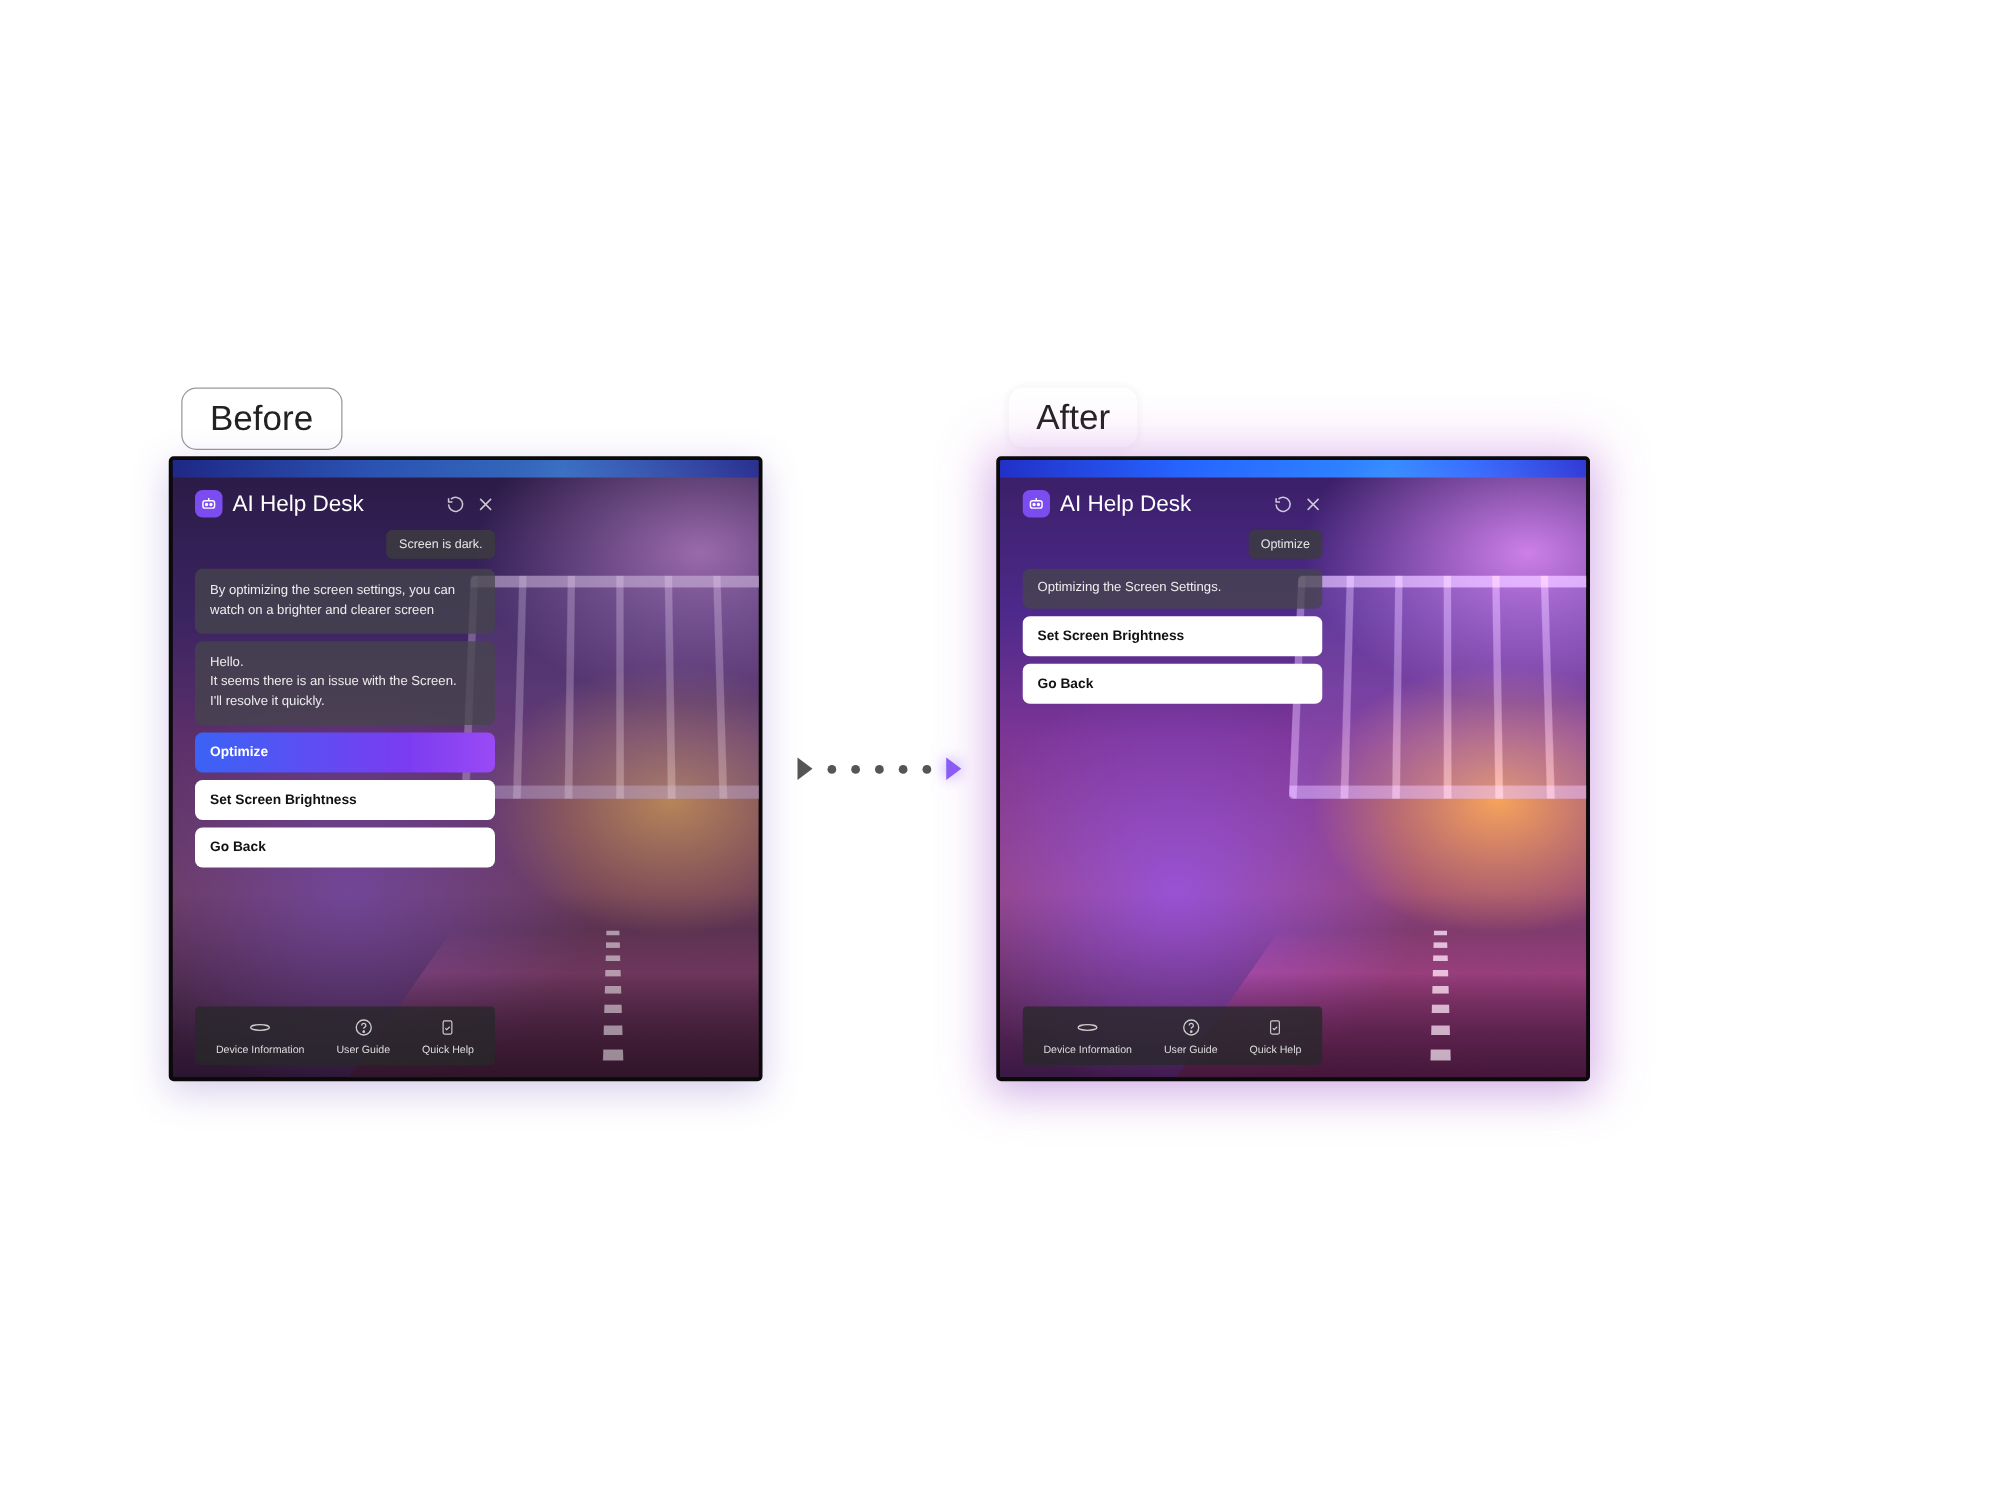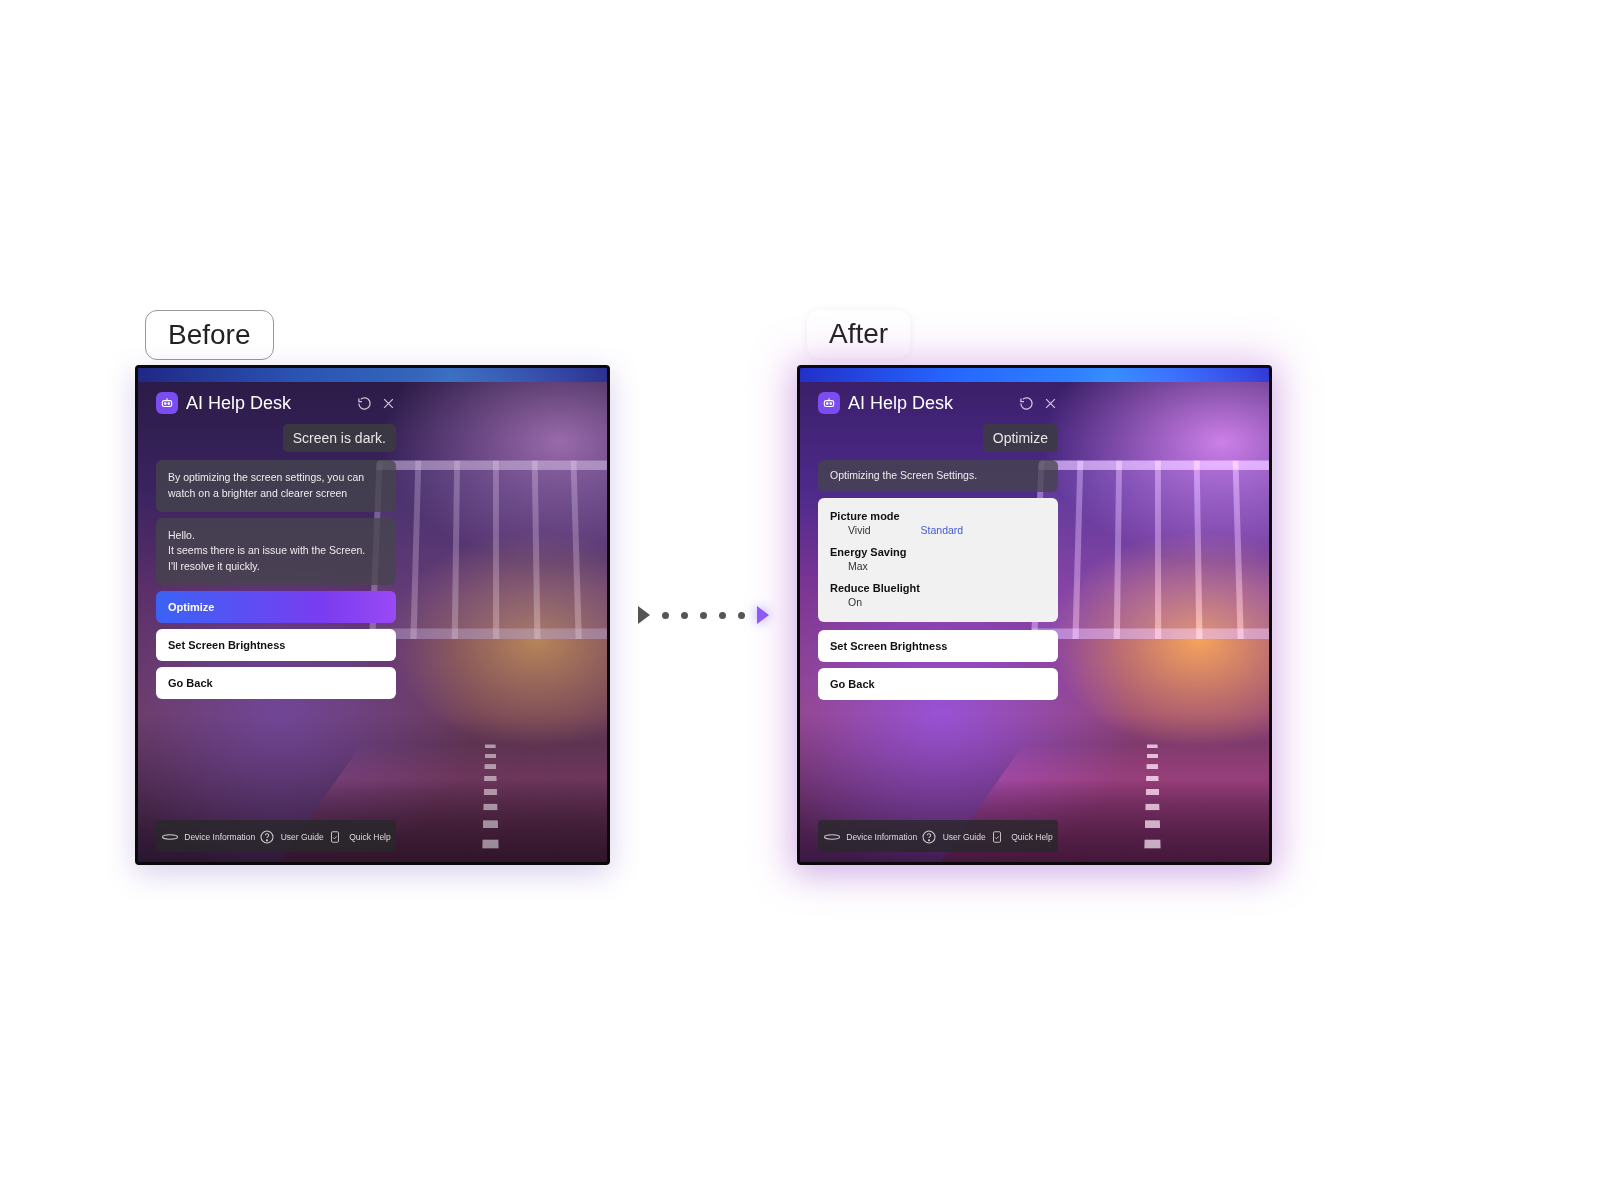--- a/index.html
+++ b/index.html
@@ -123,21 +123,21 @@
   .hd-icn{
     width:16px;height:16px;
     opacity:0.75;
     display:flex;align-items:center;justify-content:center;
   }
   .chip{
     background: rgba(60,60,65,0.85);
     border-radius:5px;
     padding:6px 10px;
     display:inline-block;
-    font-size:14px;
+    font-size:10px;
     color:#e6e6e6;
   }
   .chip-row{ text-align:right; margin-bottom:8px;}
   .msg{
     background: rgba(70,70,75,0.75);
     border-radius:6px;
     padding:10px 12px;
     font-size:10.5px;
     line-height:1.5;
     color:#ededed;
@@ -195,21 +195,21 @@
     left:18px;
     width:240px;
     display:flex;
     justify-content:space-around;
     background: rgba(40,40,42,0.8);
     border-radius:4px;
     padding:10px 4px 8px;
   }
   .footer .fitem{
     display:flex;
-    flex-direction:row;
+    flex-direction:column;
     align-items:center;
     gap:5px;
     color:#ddd;
     font-size:8.5px;
   }
   .footer .fitem .ficn{
     width:18px;height:14px;
     display:flex;align-items:center;justify-content:center;
   }
   .arrow-strip{
@@ -352,35 +352,20 @@
               </svg>
           </span>
         </div>
 
         <div class="chip-row">
           <span class="chip">Optimize</span>
         </div>
 
         <div class="msg" style="padding:8px 12px;">Optimizing the Screen Settings.</div>
 
-        <div class="settings-card">
-          <div class="row-title">Picture mode</div>
-          <div class="row-vals">
-            <span>Vivid</span>
-            <span class="alt">Standard</span>
-          </div>
-          <div class="row-title">Energy Saving</div>
-          <div class="row-vals">
-              <span>Max</span>
-            </div>
-          <div class="row-title">Reduce Bluelight</div>
-          <div class="row-vals">
-              <span>On</span>
-            </div>
-        </div>
 
         <button class="btn white">Set Screen Brightness</button>
         <button class="btn white">Go Back</button>
       </div>
 
       <div class="footer">
         <div class="fitem">
           <span class="ficn">
               <svg viewBox="0 0 24 10" width="20" height="10">
                 <ellipse cx="12" cy="5" rx="10" ry="3" fill="none" stroke="#ccc" stroke-width="1.4"></ellipse>

